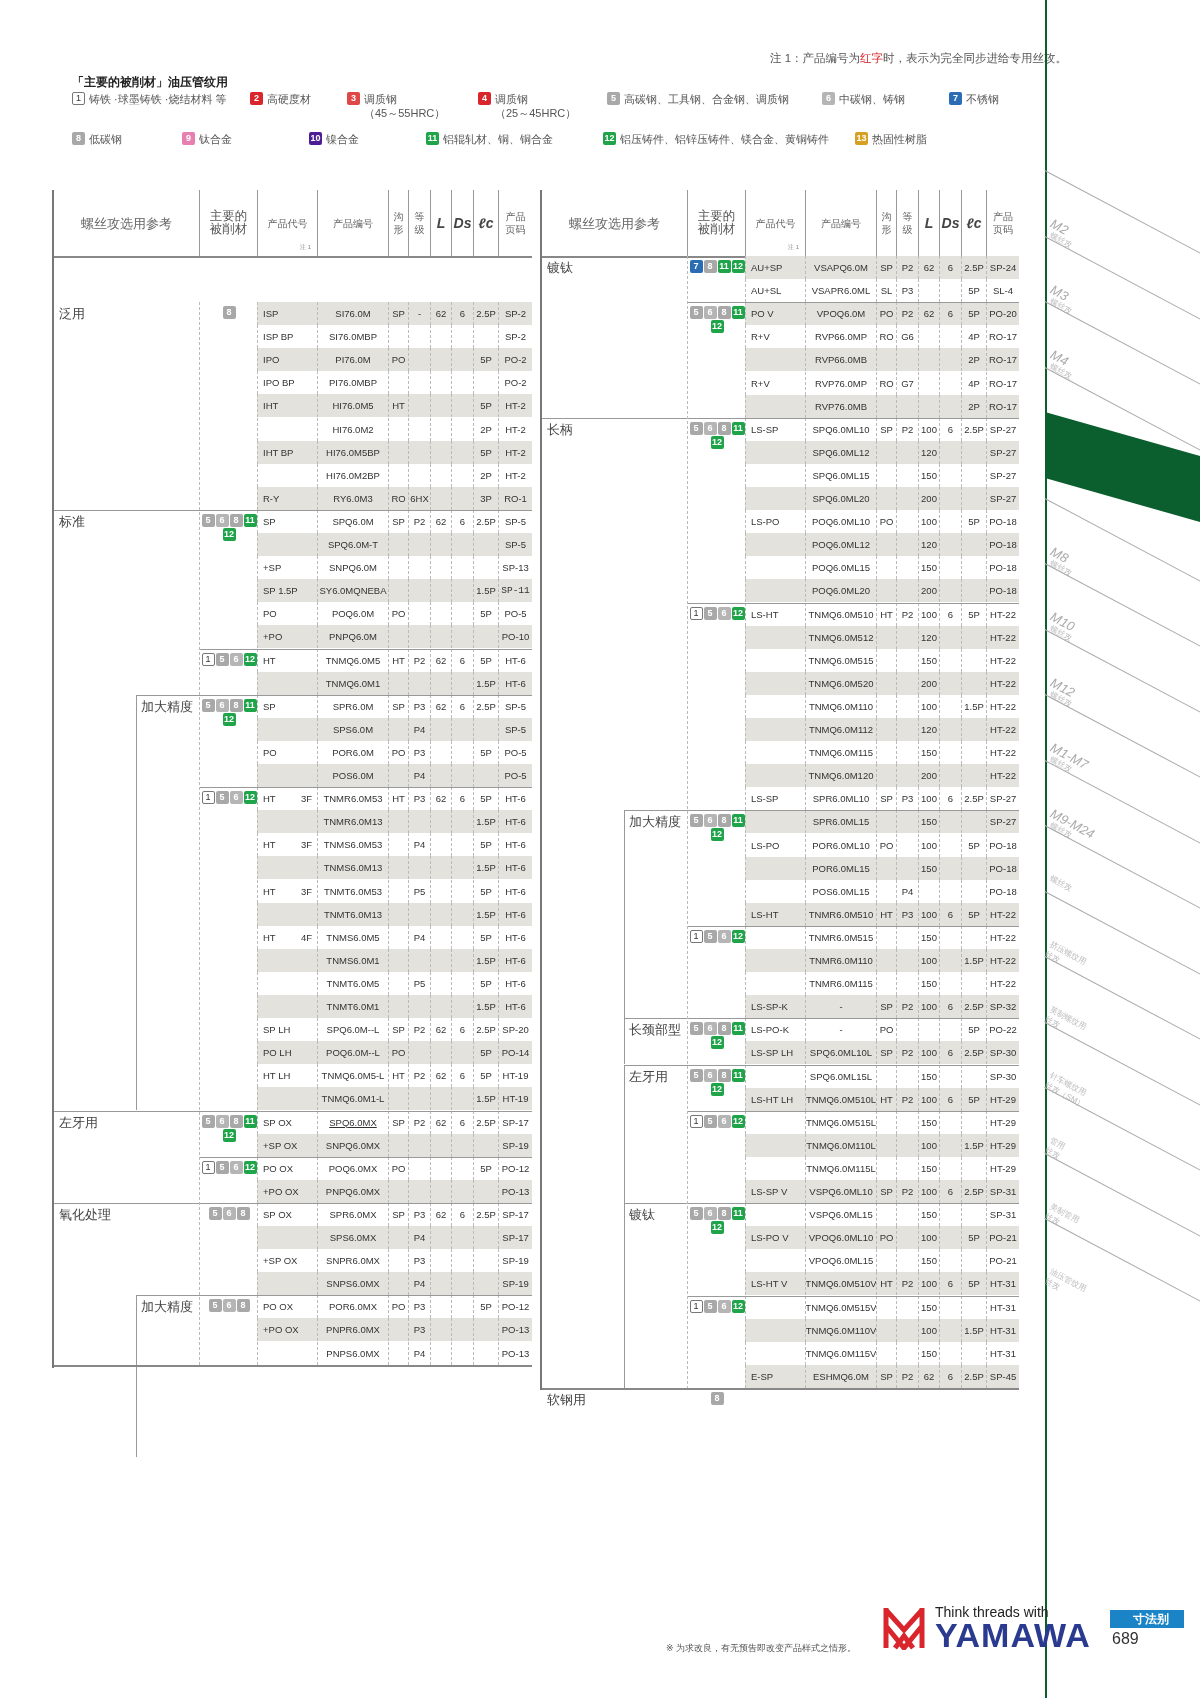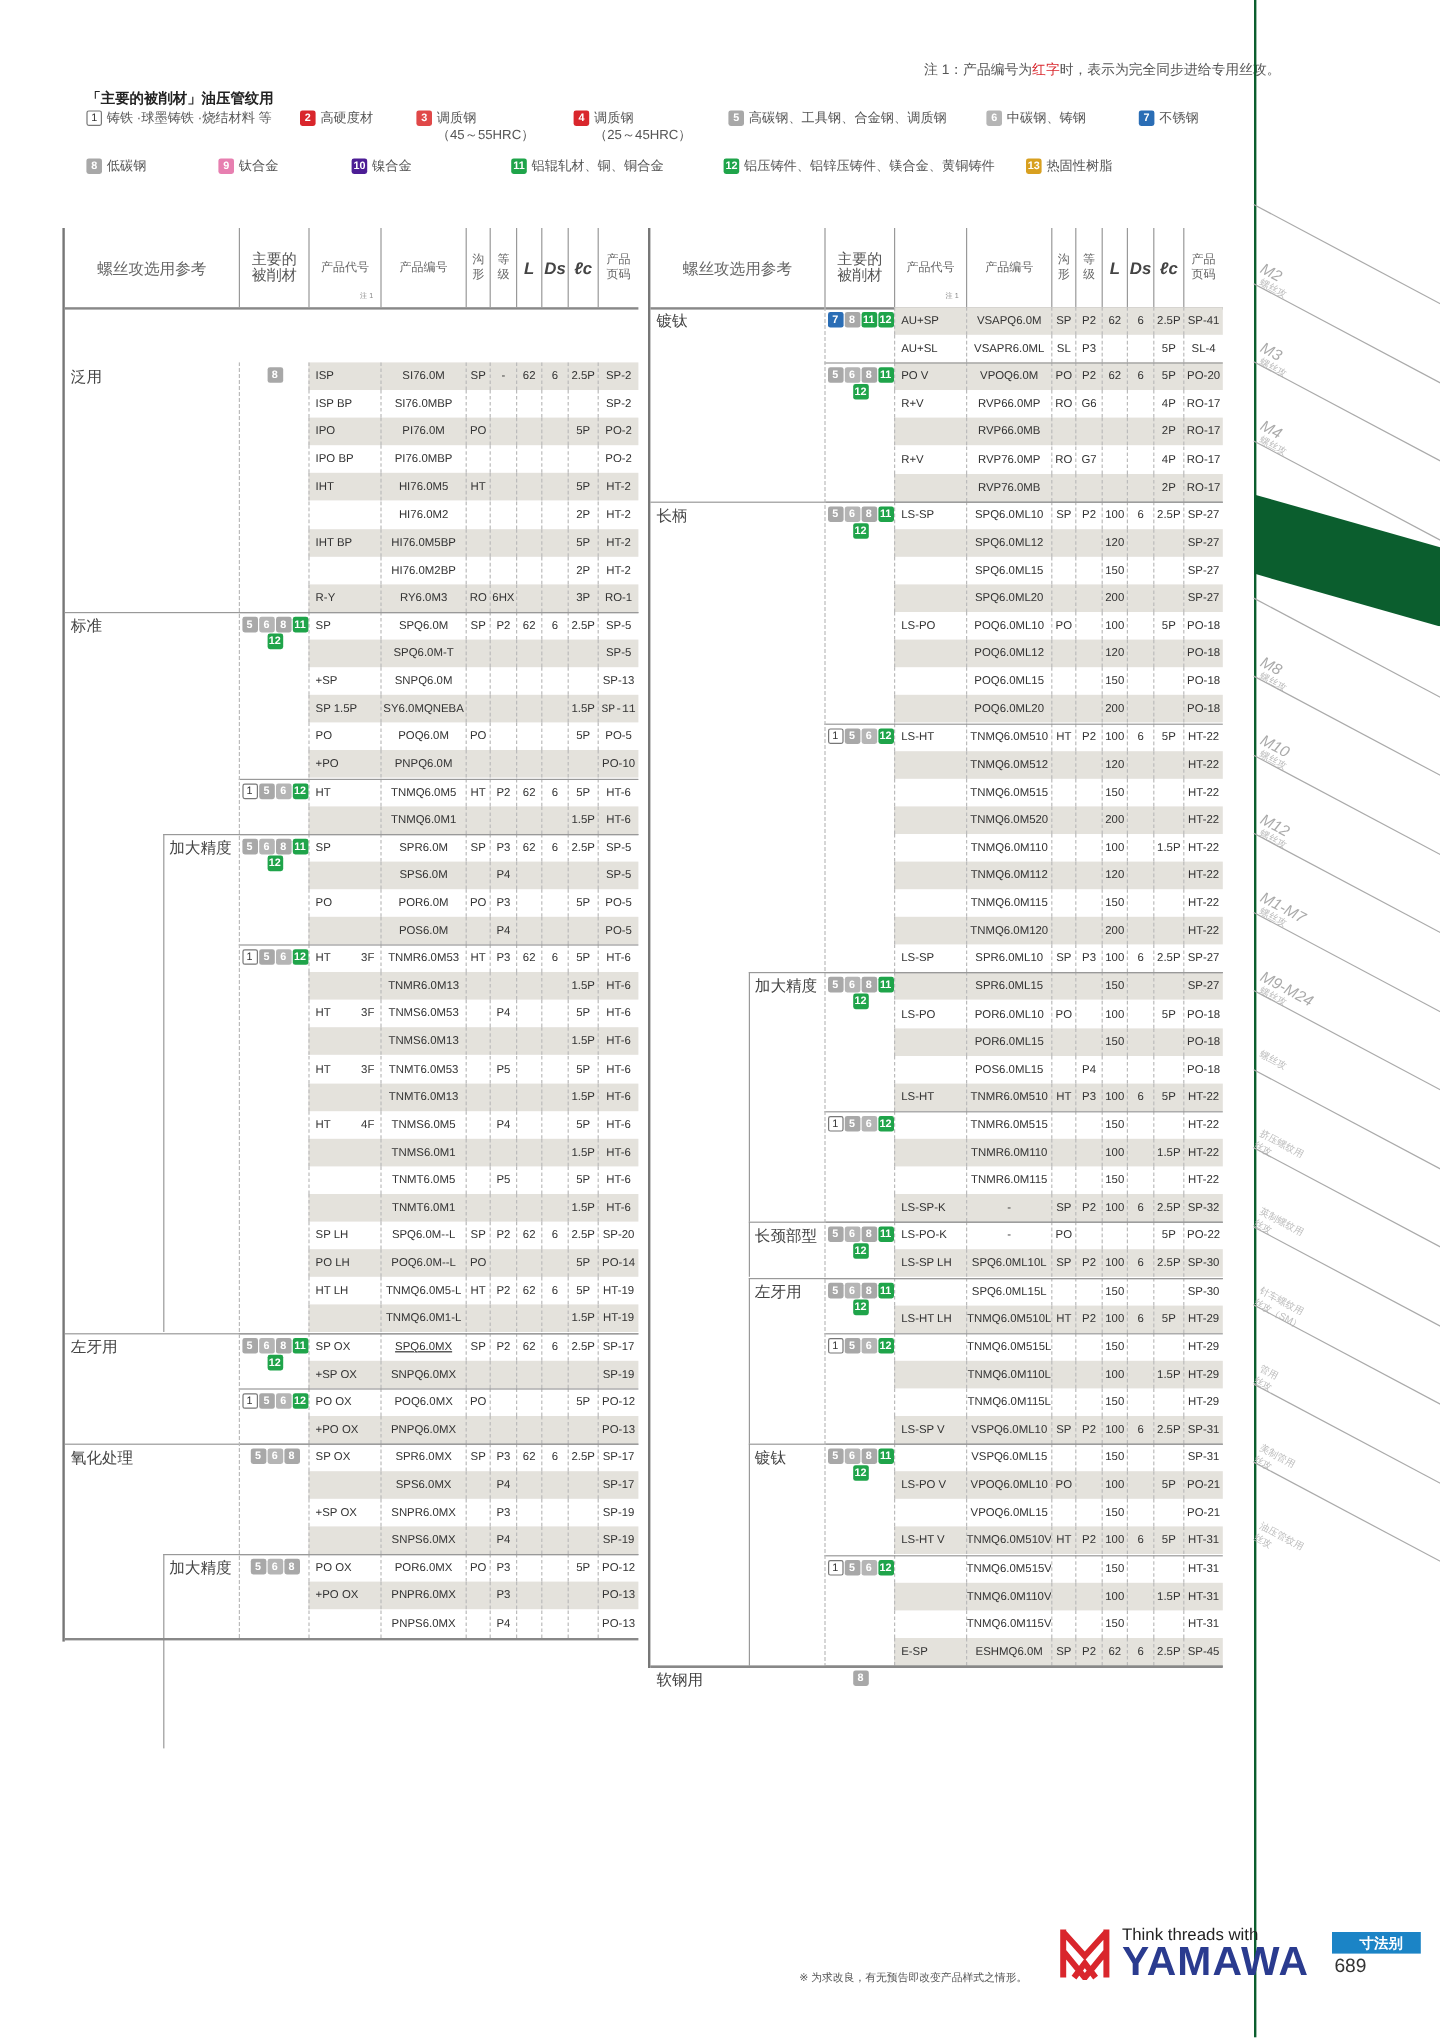--- a/index.html
+++ b/index.html
@@ -78,21 +78,21 @@
     </div>
     <div class="leg" style="left: 72px; top: 132px;">
       <span class="bd" style="background: rgb(168, 168, 168);">8</span>
       <span style="white-space: pre;">低碳钢</span>
     </div>
     <div class="leg" style="left: 182px; top: 132px;">
       <span class="bd" style="background: rgb(231, 127, 176);">9</span>
       <span style="white-space: pre;">钛合金</span>
     </div>
     <div class="leg" style="left: 293px; top: 132px;">
-      <span class="bd" style="background: #4c1d95;">10</span>
+      <span class="bd" style="background: #4c1d95; margin-left: 16px;">10</span>
       <span style="white-space: pre;">镍合金</span>
     </div>
     <div class="leg" style="left: 426px; top: 132px;">
       <span class="bd" style="background: rgb(31, 164, 74);">11</span>
       <span style="white-space: pre;">铝辊轧材、铜、铜合金</span>
     </div>
     <div class="leg" style="left: 603px; top: 132px;">
       <span class="bd" style="background: rgb(31, 164, 74);">12</span>
       <span style="white-space: pre;">铝压铸件、铝锌压铸件、镁合金、黄铜铸件</span>
     </div>
@@ -814,21 +814,21 @@
       <div class="c code" style="width: 60px;">
         <span>AU+SP</span>
         <span></span>
       </div>
       <div class="c cen" style="width: 71px;">VSAPQ6.0M</div>
       <div class="c cen" style="width: 20px;">SP</div>
       <div class="c cen" style="width: 22px;">P2</div>
       <div class="c cen" style="width: 21px;">62</div>
       <div class="c cen" style="width: 22px;">6</div>
       <div class="c cen" style="width: 25px;">2.5P</div>
-      <div class="c cen" style="width: 33px;">SP-41</div>
+      <div class="c cen" style="width: 33px;">SP-24</div>
     </div>
     <div class="row" style="top: 89.1px; left: 203px;">
       <div class="c code" style="width: 60px;">
         <span>AU+SL</span>
         <span></span>
       </div>
       <div class="c cen" style="width: 71px;">VSAPR6.0ML</div>
       <div class="c cen" style="width: 20px;">SL</div>
       <div class="c cen" style="width: 22px;">P3</div>
       <div class="c cen" style="width: 21px;"></div>

